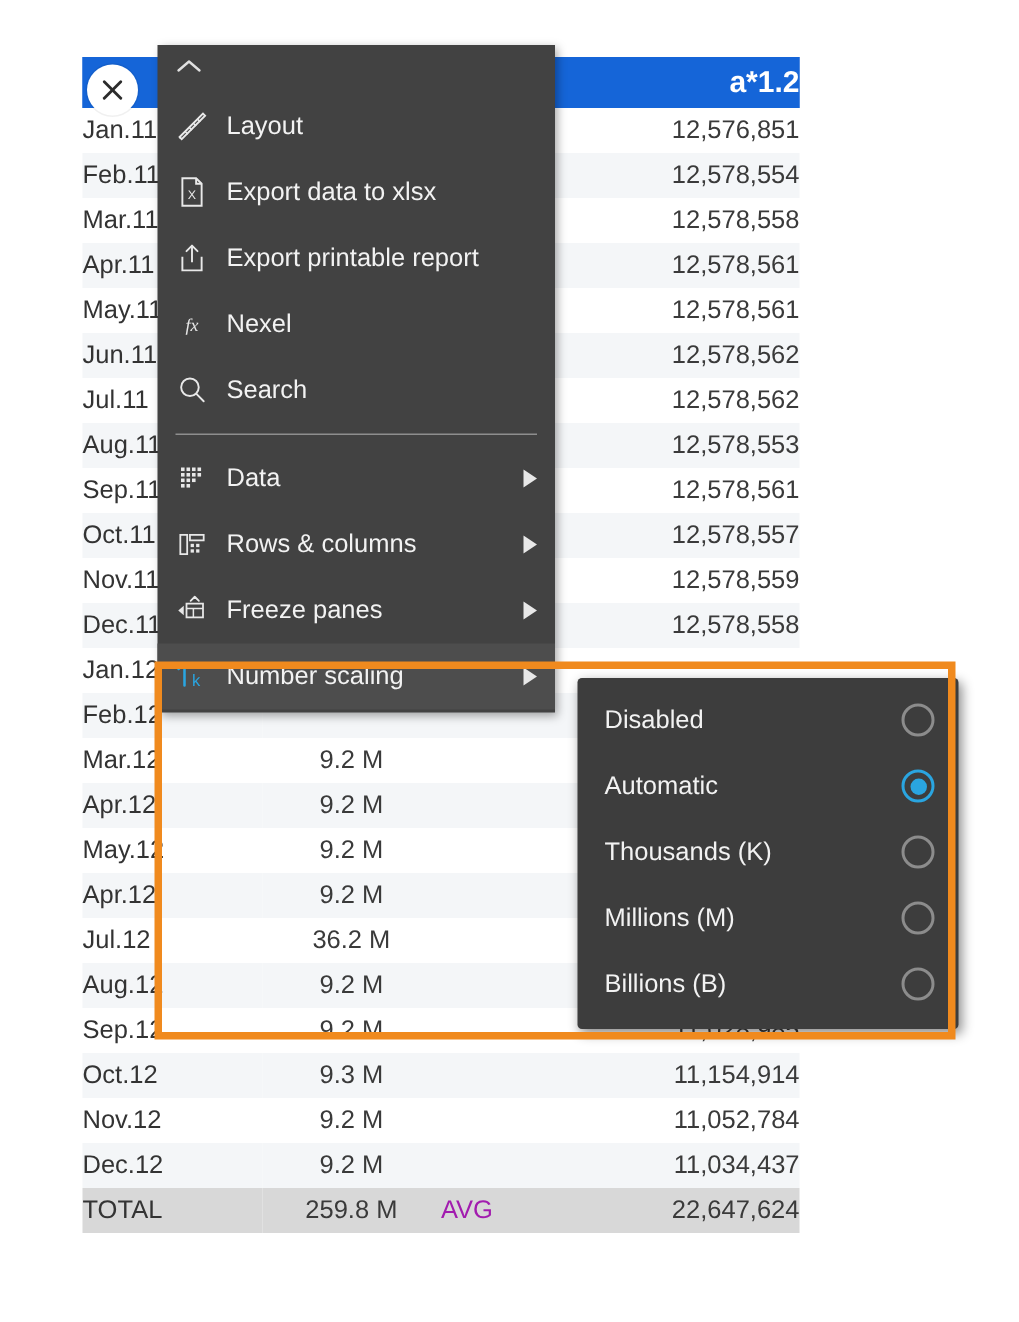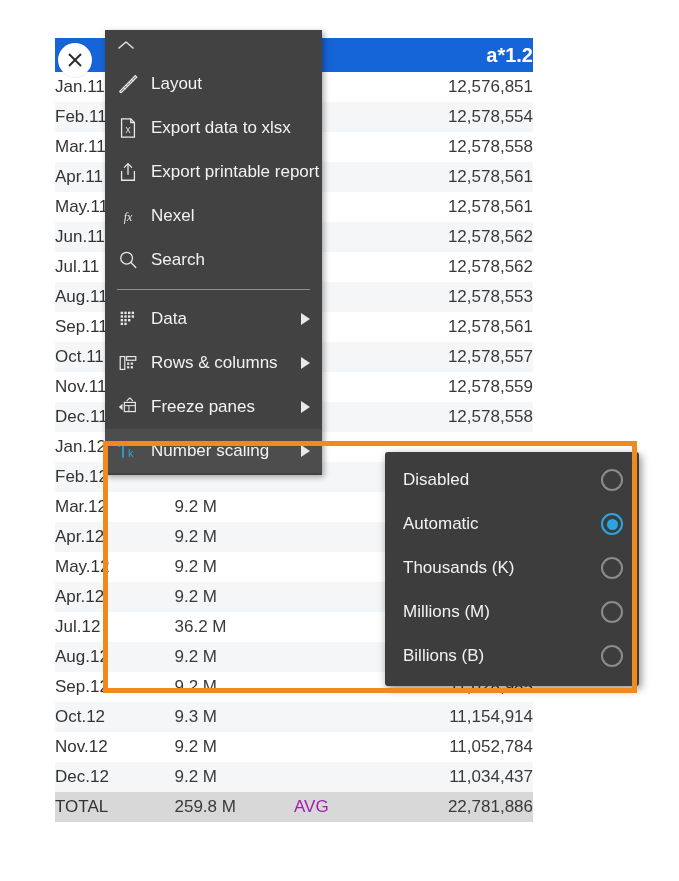--- a/index.html
+++ b/index.html
@@ -38,21 +38,21 @@
   .total-row { height: 30px; background: #d8d8d8; }
   .c-label {
     width: 180px;
     font-size: 17px; color: #333333;
     text-align: left; padding-left: 4px;
     vertical-align: middle;
   }
   .c-val {
     width: 150px;
     font-size: 17px; color: #3a3a3a;
-    text-align: left; padding-right: 4px;
+    text-align: center; padding-right: 4px;
     vertical-align: middle;
   }
   .c-agg {
     width: 44px;
     font-size: 17px; color: #a21caf;
     text-align: left; padding-left: 5px;
     vertical-align: middle;
   }
   .c-val2 {
     width: 104px;
@@ -72,21 +72,21 @@
     box-shadow: 0 0 0 1px rgba(0,0,0,0.06);
     z-index: 30;
     cursor: pointer;
   }
   .close-btn svg { display: block; }
 
   
   .menu {
     position: absolute;
     left: 105px; top: 30px;
-    width: 217px;
+    width: 265px;
     background: #424242;
     z-index: 20;
     box-shadow: 2px 2px 6px rgba(0,0,0,0.35);
     padding-bottom: 2px;
   }
   .menu-collapse {
     height: 32px;
     display: flex; align-items: center;
     padding-left: 12px;
     cursor: pointer;
@@ -327,21 +327,21 @@
         <tr class="data-row even">
           <td class="c-label">Dec.12</td>
           <td class="c-val">9.2 M</td>
           <td class="c-agg"></td>
           <td class="c-val2">11,034,437</td>
         </tr>
         <tr class="total-row">
           <td class="c-label">TOTAL</td>
           <td class="c-val">259.8 M</td>
           <td class="c-agg">AVG</td>
-          <td class="c-val2">22,781,886</td>
+          <td class="c-val2">22,647,624</td>
         </tr>
       </tbody>
   </table>
 
   <div class="close-btn">
     <span>
       <svg width="18" height="18" viewBox="0 0 18 18">
         <line x1="3.5" y1="3.5" x2="14.5" y2="14.5" stroke="#2b2b2b" stroke-width="1.9" stroke-linecap="round"></line>
         <line x1="14.5" y1="3.5" x2="3.5" y2="14.5" stroke="#2b2b2b" stroke-width="1.9" stroke-linecap="round"></line>
       </svg>

